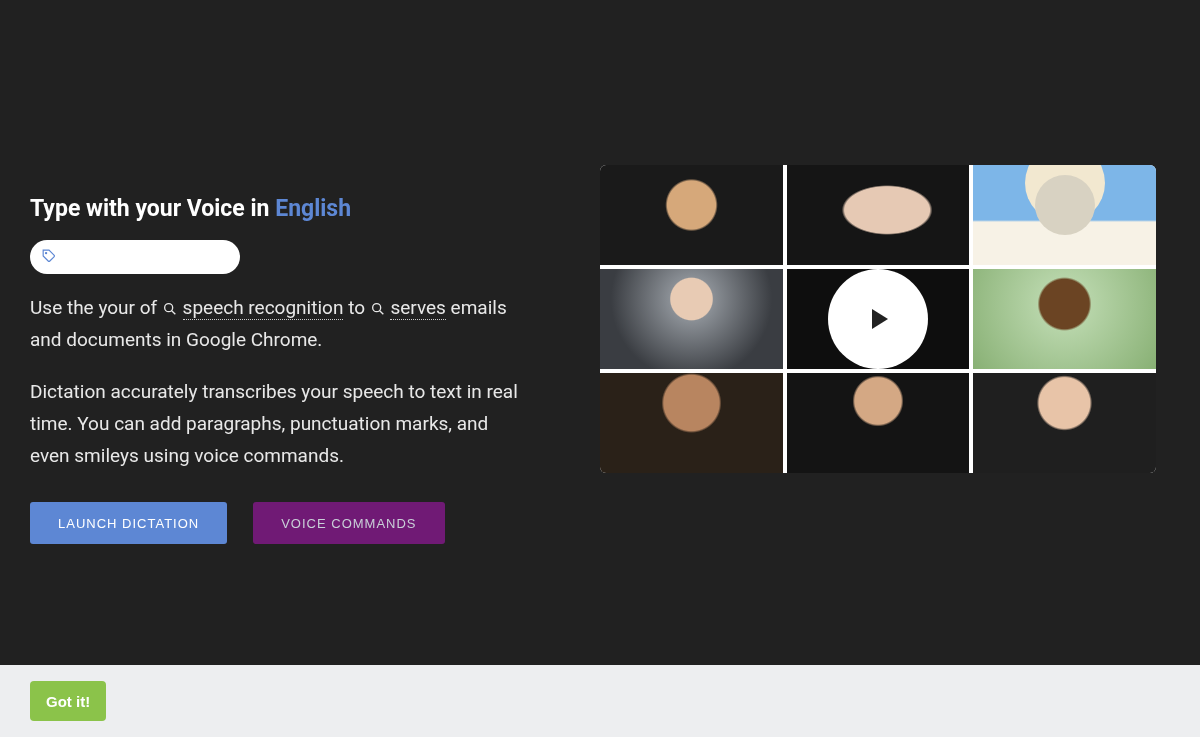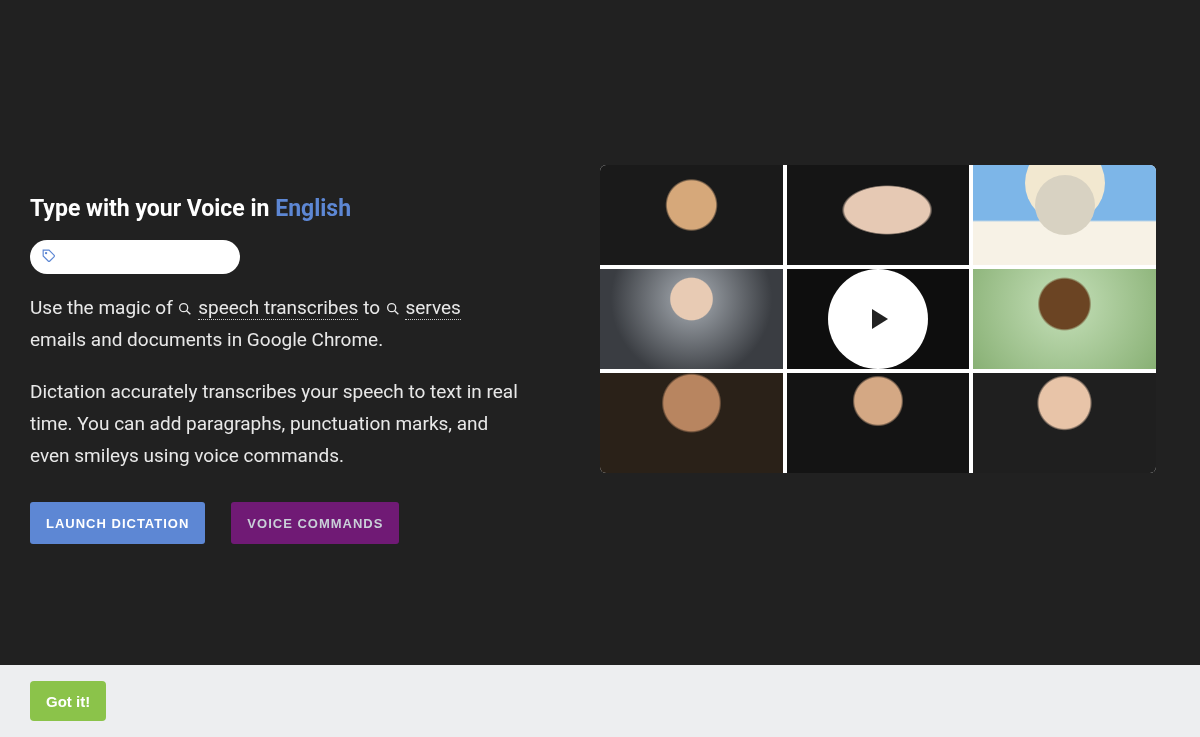--- a/index.html
+++ b/index.html
@@ -74,25 +74,25 @@
       border-bottom: 1px dotted #ccc;
       padding-bottom: 0px;
     }
     .button-row {
       display: flex;
       gap: 26px;
       margin-top: 30px;
     }
     .btn {
       height: 42px;
-      padding: 0 16px;
+      padding: 0 28px;
       border: none;
       border-radius: 3px;
       font-size: 13px;
-      font-weight: 700;
+      font-weight: 400;
       letter-spacing: 1px;
       cursor: pointer;
       display: flex;
       align-items: center;
       text-transform: uppercase;
     }
     .btn-primary {
       background: #5d87d4;
       color: #fff;
     }
@@ -207,28 +207,28 @@
     <div class="lang-pill">
       <span>
         <svg viewBox="0 0 24 24" fill="none" stroke="#5d87d4" stroke-width="2">
           <path d="M20.6 13.4l-7.2 7.2a2 2 0 01-2.8 0L2 12V2h10l8.6 8.6a2 2 0 010 2.8z"></path>
           <circle cx="7" cy="7" r="1" fill="#5d87d4"></circle>
         </svg>
       </span>
     </div>
 
     <p class="body-text">
-      <span>Use the magic of </span>
+      <span>Use the your of </span>
       <span class="mg">
         <svg viewBox="0 0 24 24" fill="none" stroke="#e8e8e8" stroke-width="2">
             <circle cx="10" cy="10" r="6"></circle>
             <line x1="20" y1="20" x2="14.5" y2="14.5"></line>
           </svg>
       </span>
-      <span class="underline">speech transcribes</span>
+      <span class="underline">speech recognition</span>
       <span> to </span>
       <span class="mg">
         <svg viewBox="0 0 24 24" fill="none" stroke="#e8e8e8" stroke-width="2">
             <circle cx="10" cy="10" r="6"></circle>
             <line x1="20" y1="20" x2="14.5" y2="14.5"></line>
           </svg>
       </span>
       <span class="underline">serves</span>
       <span> emails and documents in Google Chrome.</span>
       <span class="sep"></span>

